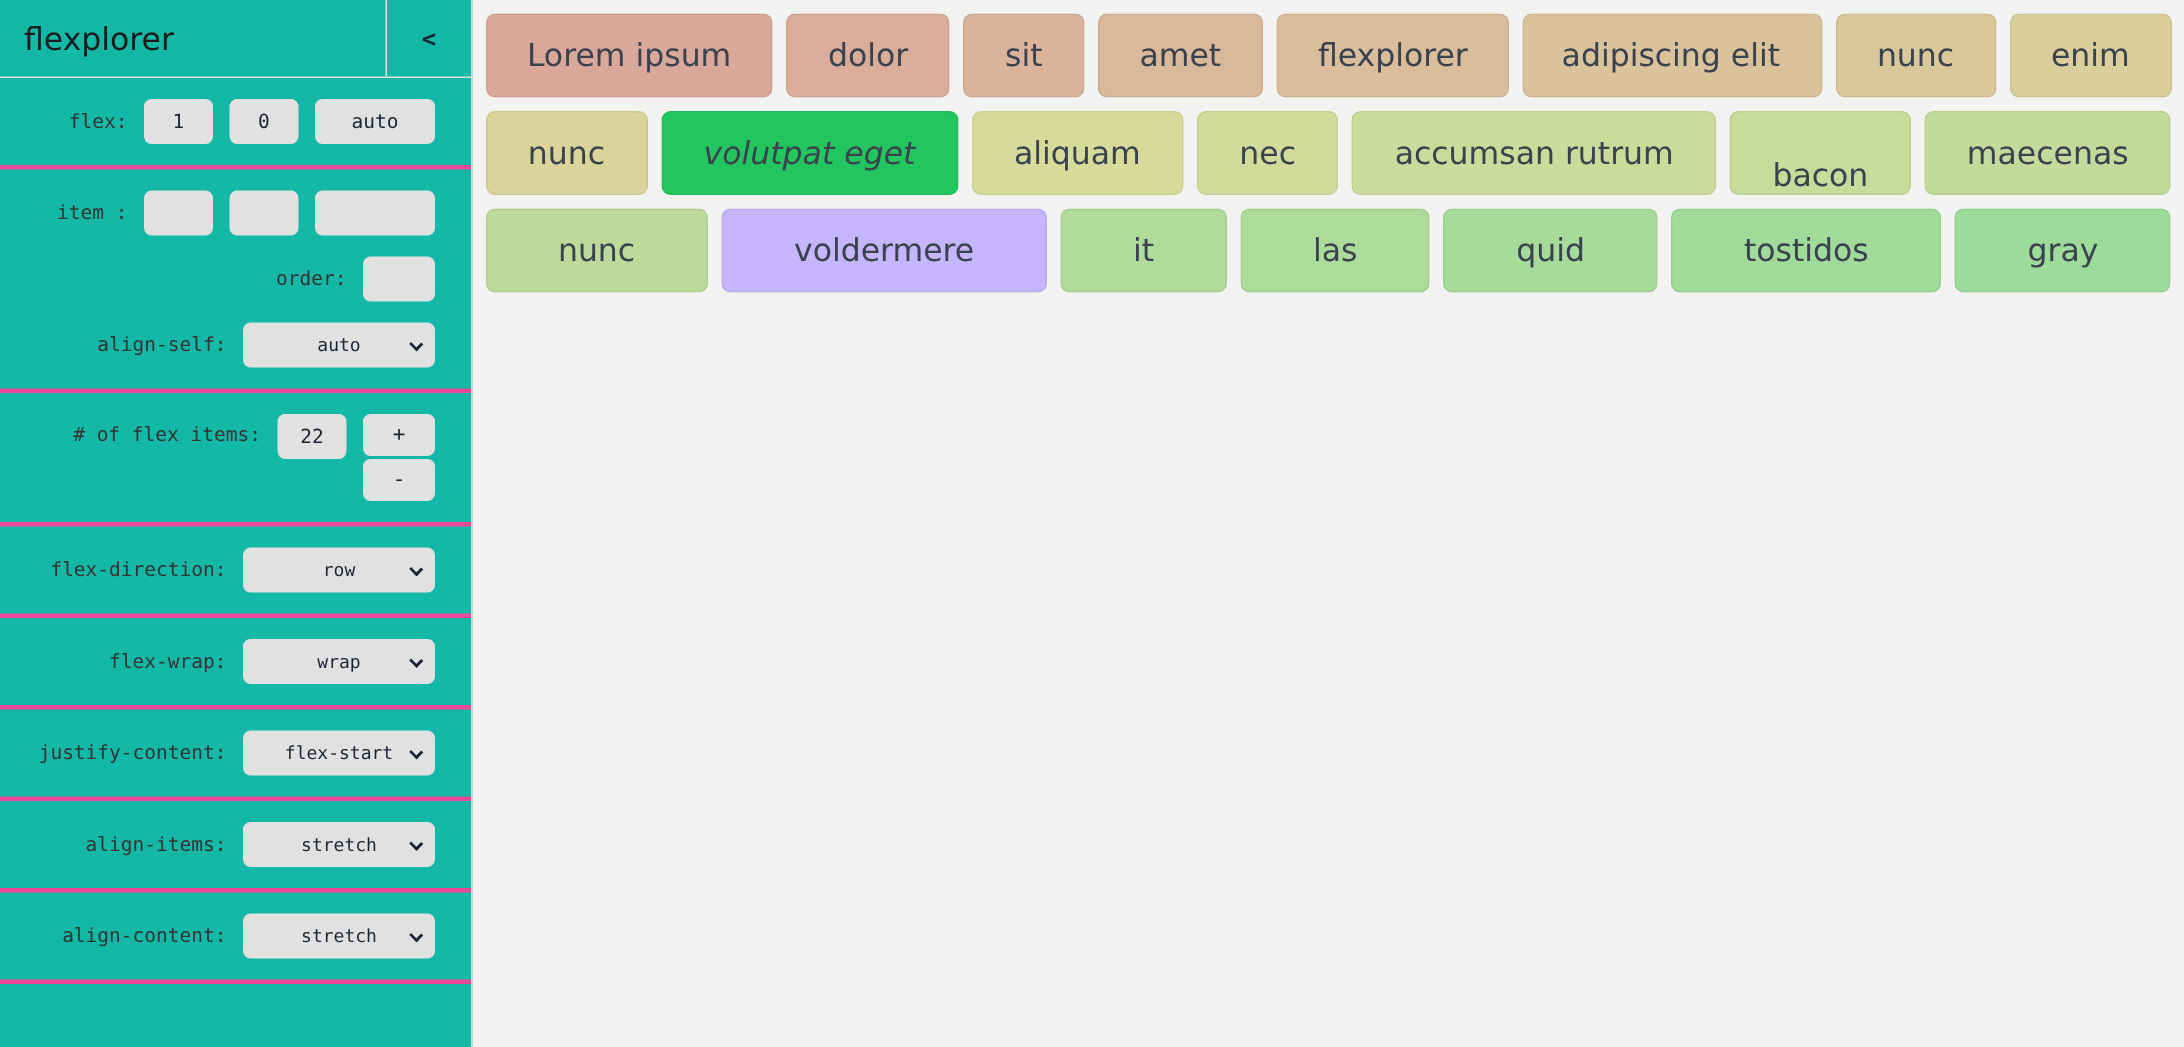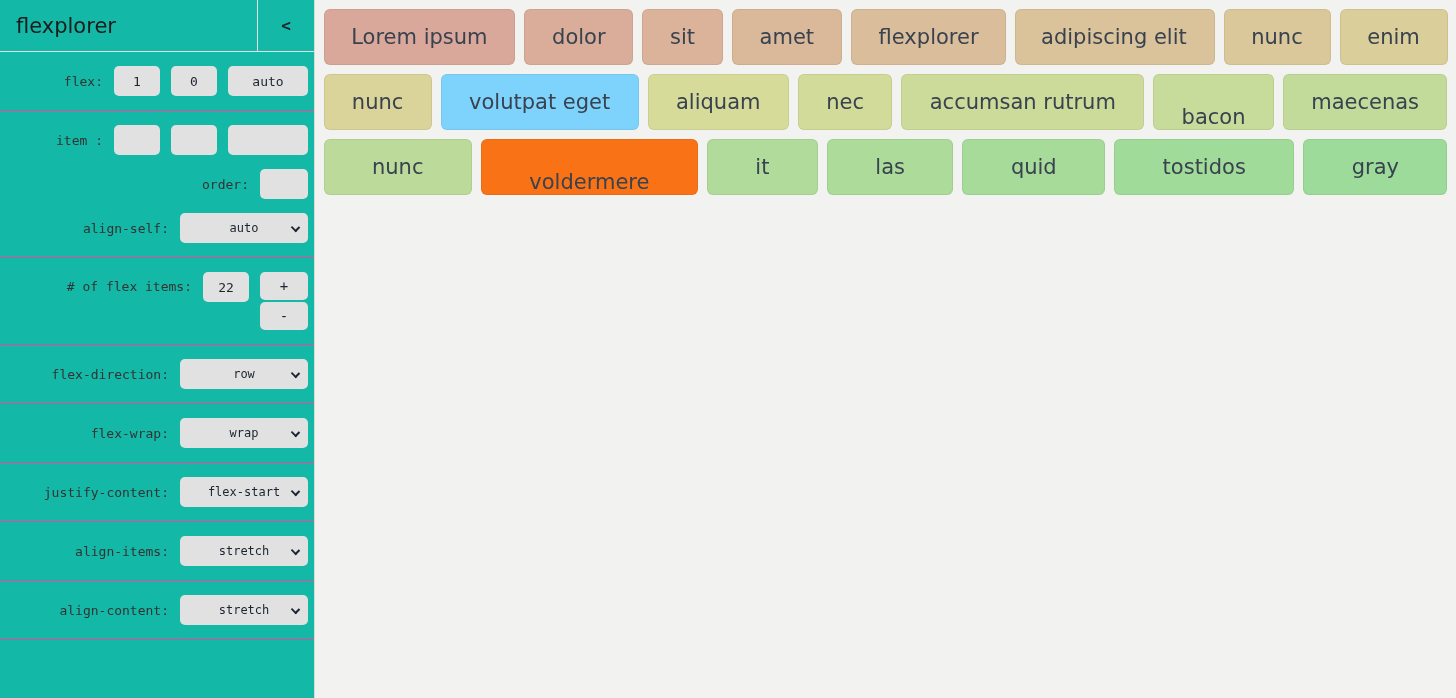--- a/index.html
+++ b/index.html
@@ -42,22 +42,22 @@
     border-left: 1px solid #e0e0de;
     display: flex;
     align-items: center;
     justify-content: center;
     font-size: 16px;
     font-weight: bold;
     color: #1b2430;
     cursor: pointer;
   }
   .section {
-    border-bottom: 1px solid #ec4899;
-    padding: 14px 6px;
+    border-bottom: 3px solid #ec4899;
+    padding: 14px 24px;
     display: flex;
     flex-direction: column;
     gap: 14px;
     flex: 0 0 auto;
   }
   .ctl-row {
     display: flex;
     align-items: center;
     justify-content: flex-end;
     gap: 11px;
@@ -265,42 +265,42 @@
     </div>
     <div class="flex-item" style="background: rgb(218, 200, 154);">
       <span>nunc</span>
     </div>
     <div class="flex-item" style="background: rgb(218, 206, 154);">
       <span>enim</span>
     </div>
     <div class="flex-item" style="background: rgb(218, 211, 154);">
       <span>nunc</span>
     </div>
-    <div class="flex-item" style="background: #7dd3fc;">
+    <div class="flex-item" style="background: #22c55e; font-style: italic;">
       <span>volutpat eget</span>
     </div>
     <div class="flex-item" style="background: rgb(215, 219, 154);">
       <span>aliquam</span>
     </div>
     <div class="flex-item" style="background: rgb(210, 219, 154);">
       <span>nec</span>
     </div>
     <div class="flex-item" style="background: rgb(204, 219, 154);">
       <span>accumsan rutrum</span>
     </div>
     <div class="flex-item" style="background: rgb(199, 219, 154); align-items: flex-end;">
       <span>bacon</span>
     </div>
     <div class="flex-item" style="background: rgb(194, 219, 154);">
       <span>maecenas</span>
     </div>
     <div class="flex-item" style="background: rgb(188, 219, 154);">
       <span>nunc</span>
     </div>
-    <div class="flex-item" style="background: #f97316; align-items: flex-end;">
+    <div class="flex-item" style="background: #c4b5fd;">
       <span>voldermere</span>
     </div>
     <div class="flex-item" style="background: rgb(177, 219, 154);">
       <span>it</span>
     </div>
     <div class="flex-item" style="background: rgb(172, 219, 154);">
       <span>las</span>
     </div>
     <div class="flex-item" style="background: rgb(167, 219, 154); text-align: right;">
       <span>quid</span>

